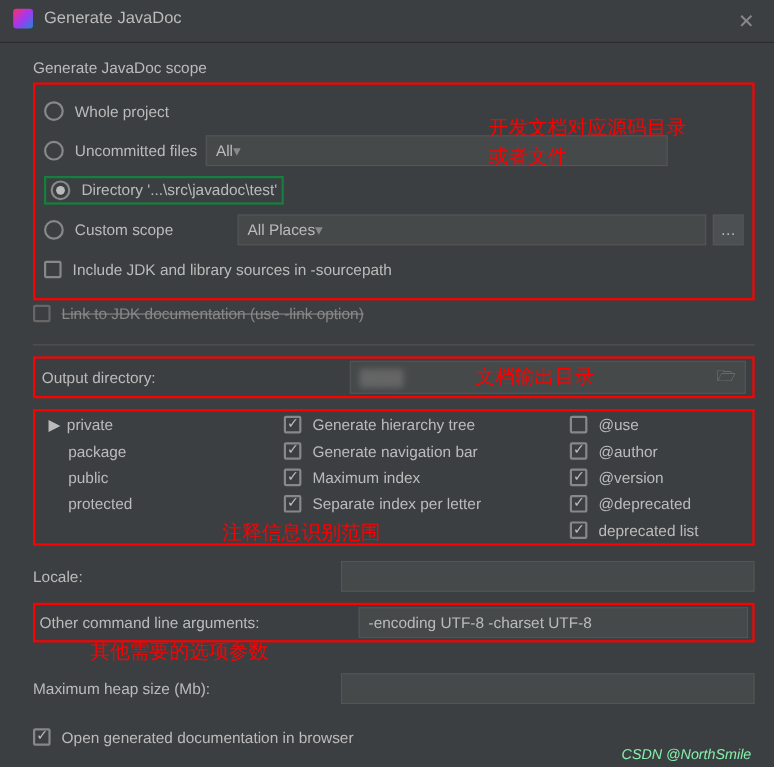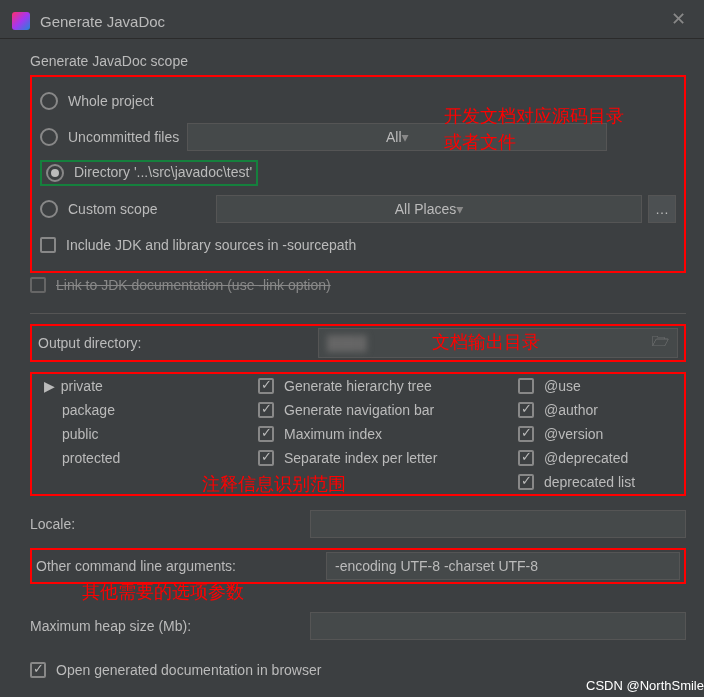--- a/index.html
+++ b/index.html
@@ -8,21 +8,21 @@
     height: 697px;
     background: #3c3f41;
     color: #bbbbbb;
     font-family: "Segoe UI", Arial, sans-serif;
     font-size: 14px;
     overflow: hidden;
     position: relative;
   }
   .titlebar {
     display: flex;
-    align-items: flex-end;
+    align-items: flex-start;
     padding: 8px 12px;
     border-bottom: 1px solid #2b2b2b;
   }
   .app-icon {
     width: 18px; height: 18px;
     background: linear-gradient(135deg, #fe2e6d, #a437f0, #2086d7);
     border-radius: 3px;
     margin-right: 10px;
   }
   .titlebar .title { flex: 1; color: #bbb; font-size: 15px; }
@@ -47,21 +47,21 @@
   .checkbox {
     width: 16px; height: 16px; border: 2px solid #888; border-radius: 2px;
     margin-right: 10px; flex-shrink: 0; position: relative;
   }
   .checkbox.checked::after {
     content: "✓"; position: absolute; top: -3px; left: 1px; color: #bbb; font-size: 13px;
   }
   .select {
     background: #45494a; border: 1px solid #555; color: #bbb;
     padding: 4px 8px; flex: 1; height: 28px; display: flex; align-items: center;
-    justify-content: center; margin-left: 8px;
+    justify-content: flex-start; margin-left: 8px;
   }
   .select .caret { color: #888; }
   .ellipsis-btn {
     width: 28px; height: 28px; background: #4c5052; border: 1px solid #555;
     margin-left: 6px; display: flex; align-items: center; justify-content: center;
   }
   .red-annot { color: #ff0000; position: absolute; font-size: 18px; font-weight: 400; }
   .red-inner { border: 2px solid #15803d; padding: 2px 4px; display: inline-flex; align-items: flex-start; }
   .strike { text-decoration: line-through; color: #888; }
   .hr { border-top: 1px solid #555; margin: 10px 0; }
@@ -88,21 +88,21 @@
   .vis-arrow { color: #bbb; }
   .opt-item { display: flex; align-items: center; }
   .field-row { display: flex; align-items: center; margin-top: 14px; }
   .field-row .lbl { width: 280px; }
   .field-row input {
     flex: 1; background: #45494a; border: 1px solid #555; color: #bbb;
     height: 28px; padding: 0 8px; font-size: 14px;
   }
   .cmd-box { border: 2px solid #ff0000; padding: 2px 4px; margin-top: 10px; position: relative; }
   .watermark {
-    position: absolute; bottom: 4px; right: 0; color: #ffffff; font-size: 13px;
+    position: absolute; bottom: 4px; right: 21px; color: #86efac; font-size: 13px; font-style: italic;
   }
   .blur { filter: blur(3px); }
 </style>
 </head>
 <body>
 
 <div class="titlebar">
   <div class="app-icon"></div>
   <div class="title">Generate JavaDoc</div>
   <div class="close-x">✕</div>

